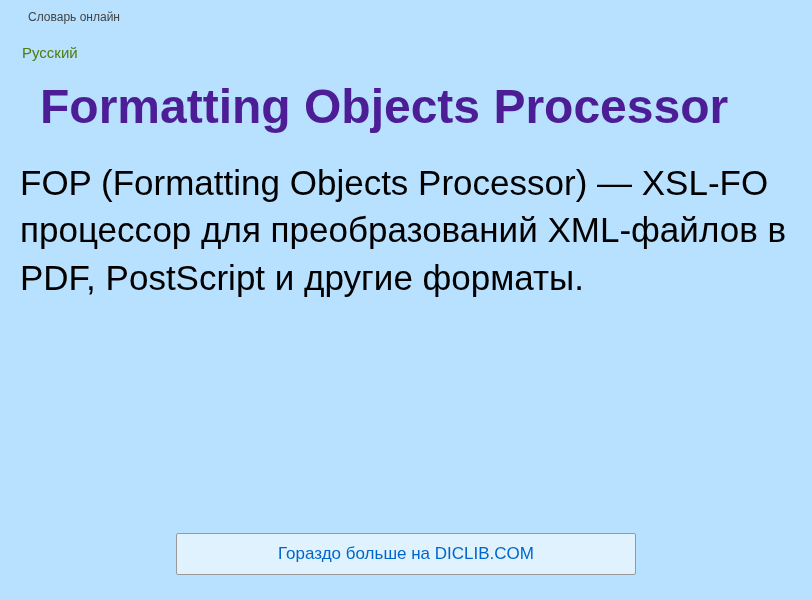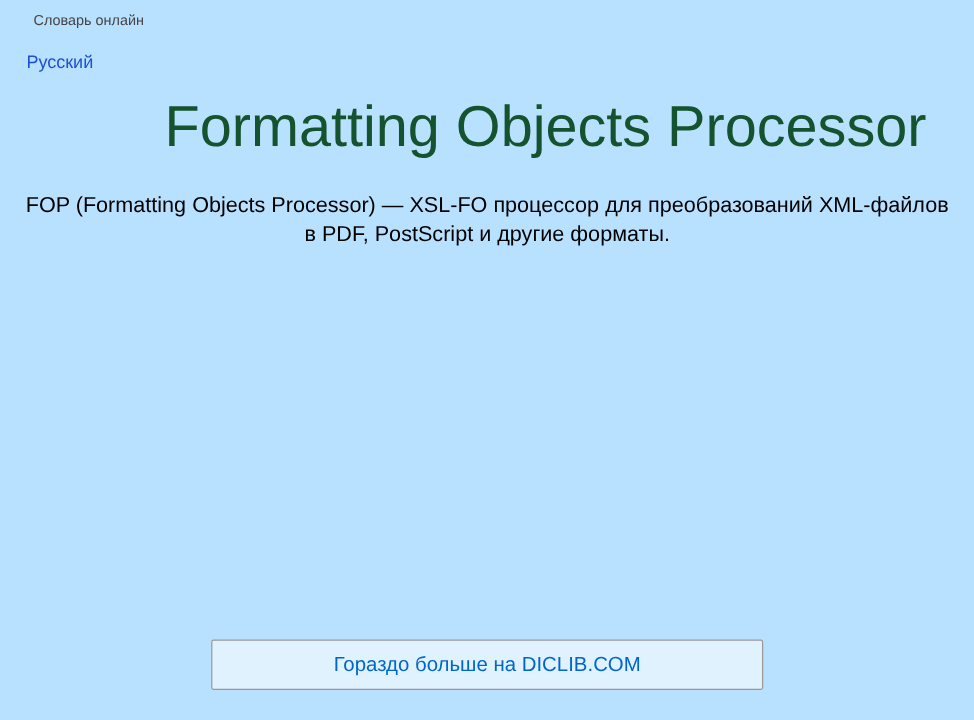--- a/index.html
+++ b/index.html
@@ -24,41 +24,40 @@
       font-weight: bold;
       letter-spacing: 0.5px;
     }
     .site-subtitle {
       color: #444;
       font-size: 12px;
       margin-top: 2px;
       margin-left: 8px;
     }
     .language-label {
-      color: #1d4ed8;
+      color: #4d7c0f;
       font-size: 15px;
       margin-top: 20px;
       margin-left: 2px;
     }
     .main-title {
-      color: #14532d;
+      color: #4c1d95;
       font-size: 48px;
-      font-weight: normal;
-      text-align: right;
+      font-weight: bold;
+      text-align: left;
       margin-top: 18px;
       line-height: 1.15;
       padding: 0 40px;
     }
     .description {
       color: #000;
-      font-size: 18px;
+      font-size: 35px;
       line-height: 1.35;
       margin-top: 25px;
       padding: 0 20px;
-      text-align: center;
     }
     .footer-button {
       position: absolute;
       bottom: 25px;
       left: 50%;
       transform: translateX(-50%);
       background: #e0f2fe;
       border: 1px solid #999;
       border-radius: 2px;
       padding: 10px 40px;

